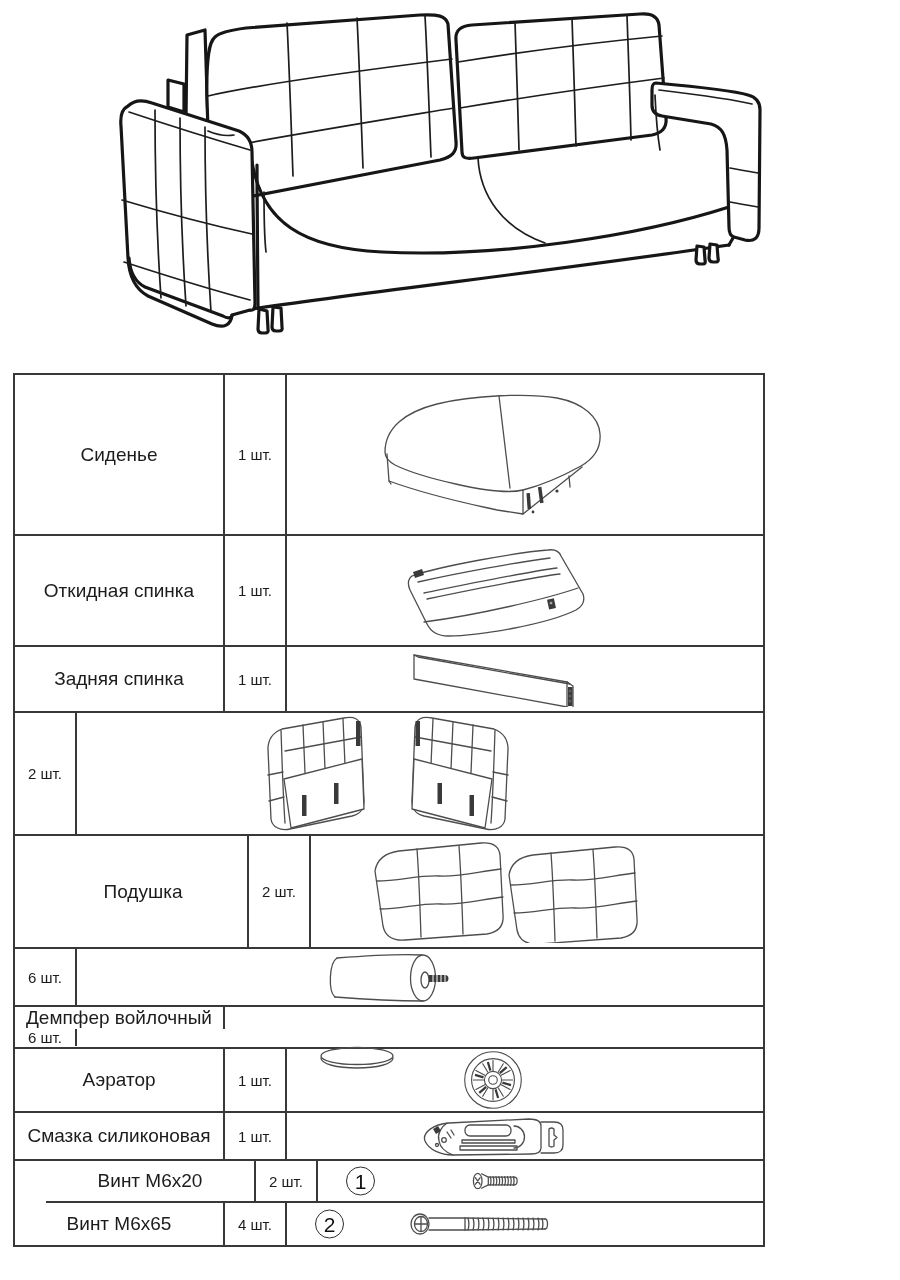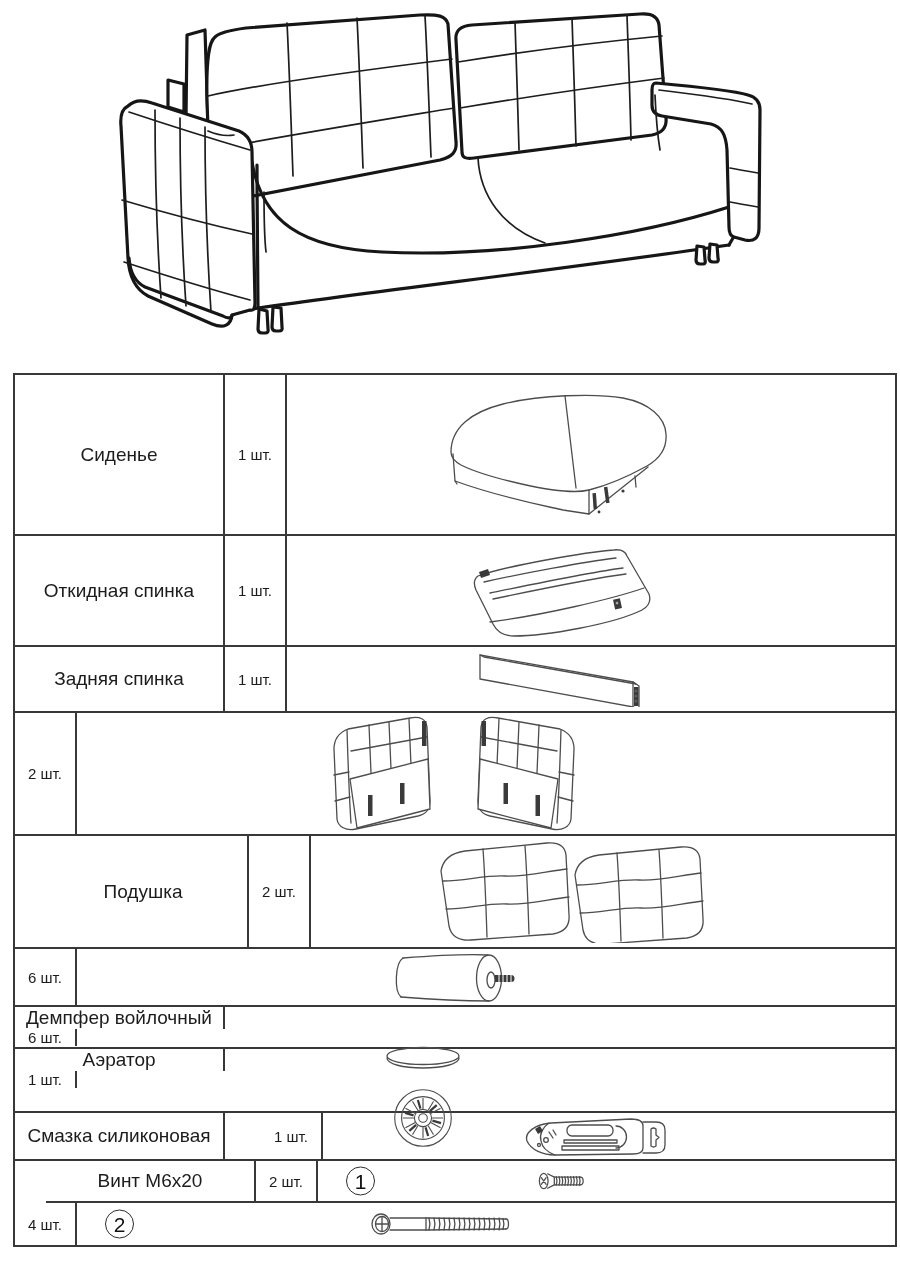--- a/index.html
+++ b/index.html
@@ -1,33 +1,33 @@
 <!DOCTYPE html>
 <html><head>
 <meta charset="utf-8">
 <style>
   html,body{margin:0;padding:0;background:#ffffff;}
   #page{position:relative;width:900px;height:1280px;background:#ffffff;overflow:hidden;
         font-family:"Liberation Sans", sans-serif;color:#1c1c1c;}
   
   #sofa{position:absolute;left:0;top:0;width:900px;height:362px;}
   
-  #parts{position:absolute;left:13px;top:373px;width:884px;border:2px solid #383838;
+  #parts{position:absolute;left:13px;top:373px;width:752px;border:2px solid #383838;
          box-sizing:border-box;background:#fff;}
   .row{display:flex;border-bottom:2px solid #383838;box-sizing:border-box;}
   .row:last-child{border-bottom:none;}
   .row:nth-of-type(1){height:161px;}
   .row:nth-of-type(2){height:111px;}
   .row:nth-of-type(3){height:66px;}
   .row:nth-of-type(4){height:123px;}
   .row:nth-of-type(5){height:113px;padding-left:24px;}
   .row:nth-of-type(6){height:58px;}
   .row:nth-of-type(7){height:42px;flex-direction:column;}
-  .row:nth-of-type(8){height:64px;flex-direction:column;}
-  .row:nth-of-type(9){height:48px;gap:36px;}
+  .row:nth-of-type(8){height:64px;}
+  .row:nth-of-type(9){height:48px;}
   .row:nth-of-type(10){height:42px;margin-left:31px;}
   .row:nth-of-type(11){height:42px;}
   .c1{width:210px;border-right:2px solid #383838;display:flex;align-items:center;
       justify-content:center;text-align:center;font-size:19px;box-sizing:border-box;}
   .c2{width:62px;border-right:2px solid #383838;display:flex;align-items:center;
       justify-content:center;font-size:15px;box-sizing:border-box;white-space:nowrap;}
   .c3{flex:1;position:relative;display:flex;align-items:center;justify-content:center;}
   .c3 svg.part{transform:translateX(-32px);}
   .c3 svg.screw{transform:translateX(-45px);}
   .marker{position:absolute;left:28px;top:50%;transform:translateY(-50%);
@@ -319,20 +319,23 @@
           <path class="ln" d="M4.5,6.5 L9.5,13.5 M9.5,6.5 L4.5,13.5"></path>
           <path class="ln" d="M11,2.5 L18,6 L18,14 L11,17.5"></path>
           <path class="ln" d="M18,6 L45,6 M18,14 L45,14"></path>
           <path class="ln" d="M45,6 a3,4 0 0 1 0,8"></path>
           <path class="ln" d="M20,5.5 q1.6,4.5 0,9 M23,5.5 q1.6,4.5 0,9 M26,5.5 q1.6,4.5 0,9 M29,5.5 q1.6,4.5 0,9 M32,5.5 q1.6,4.5 0,9 M35,5.5 q1.6,4.5 0,9 M38,5.5 q1.6,4.5 0,9 M41,5.5 q1.6,4.5 0,9 M44,5.5 q1.6,4.5 0,9"></path>
         </svg>
       </div>
     </div>
 
     <div class="row">
+      <div class="c1">
+          <span>Винт М6х65</span>
+        </div>
       <div class="c2">
           <span>4 шт.</span>
         </div>
       <div class="c3">
         <div class="marker">
             <span>2</span>
           </div>
         <svg class="screw" width="142" height="28" viewBox="0 0 142 28">
           <ellipse class="ln" cx="11" cy="14" rx="9" ry="10"></ellipse>
           <ellipse class="ln" cx="12" cy="14" rx="6.5" ry="7.5"></ellipse>

